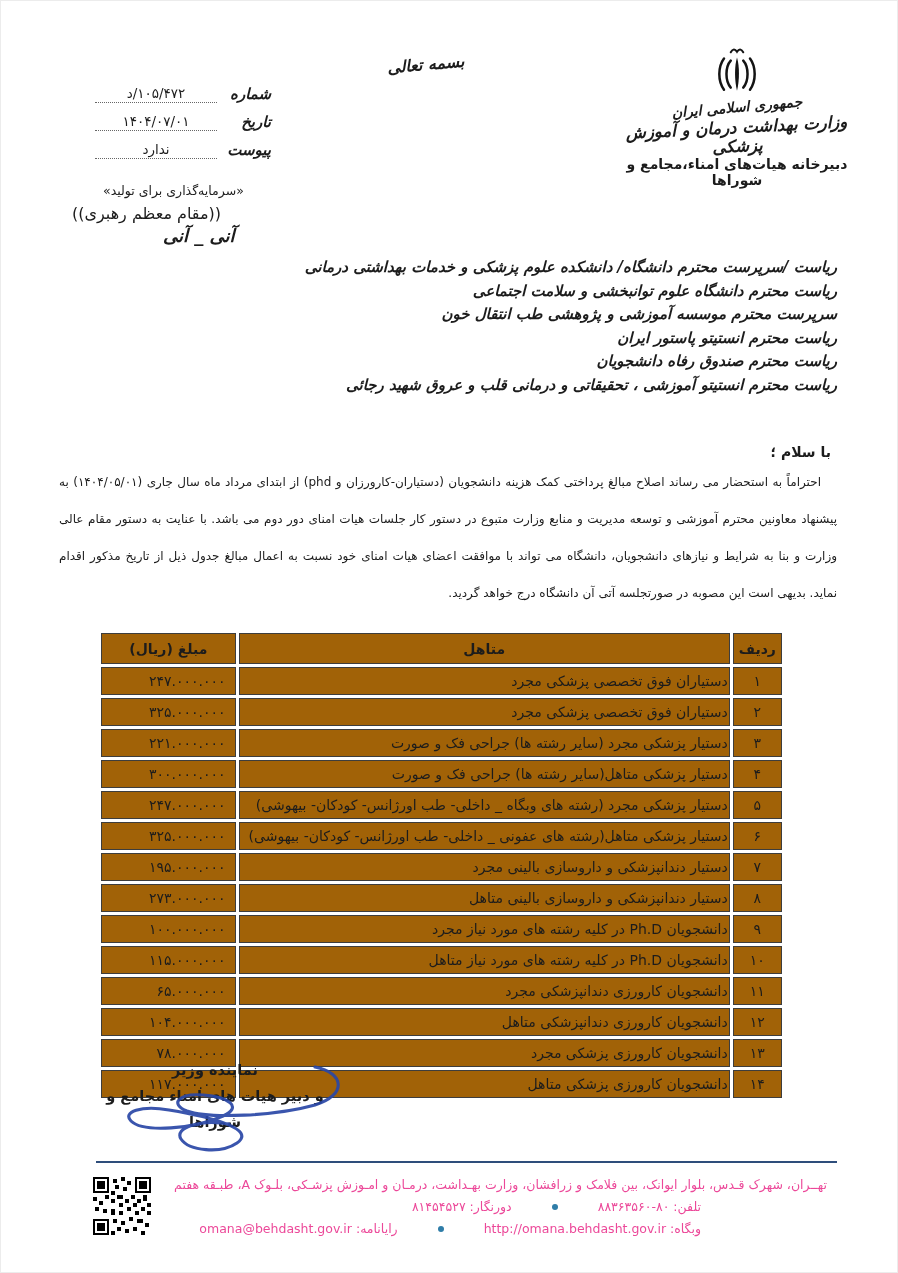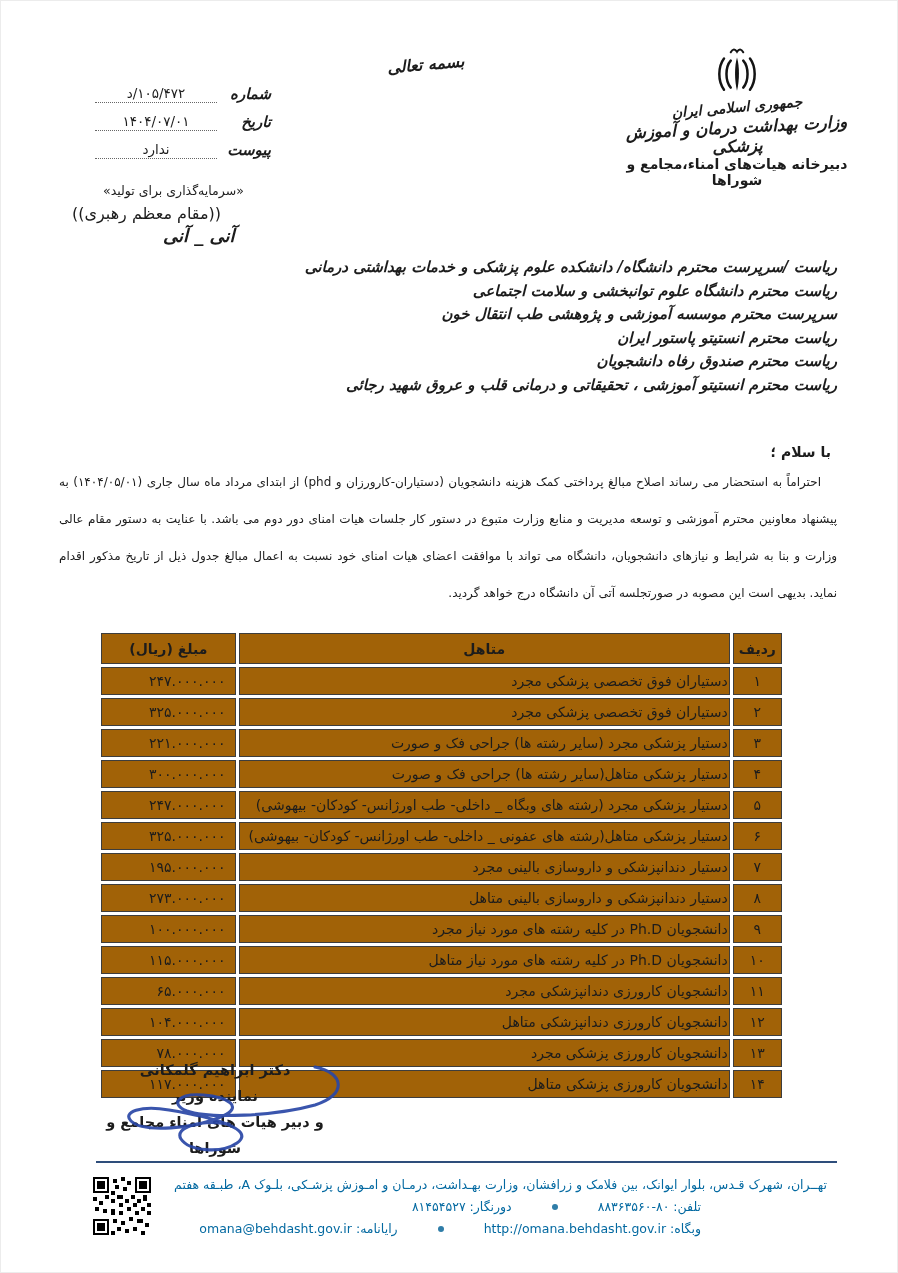--- a/index.html
+++ b/index.html
@@ -48,21 +48,21 @@
   td.cell-amount{text-align:right;padding-right:9px;}
 
   
   .sig-block{position:absolute;top:1056px;left:90px;width:248px;text-align:center;font-weight:bold;
              font-size:14.5px;line-height:26px;}
   .sig-svg{position:absolute;top:1052px;left:76px;pointer-events:none;}
 
   
   .footer-rule{position:absolute;top:1160px;left:95px;width:741px;height:2px;background:#2e4d7b;}
   .qr{position:absolute;top:1176px;left:92px;}
-  .footer{position:absolute;top:1173px;right:70px;width:692px;font-size:12.5px;line-height:22px;color:#0369a1;}
+  .footer{position:absolute;top:1173px;right:70px;width:692px;font-size:12.5px;line-height:22px;color:#ec4899;}
   .footer-address{text-align:right;white-space:nowrap;}
   .footer-line{display:flex;align-items:center;gap:40px;padding-right:126px;}
   .dot{width:6px;height:6px;border-radius:50%;background:#2f7da8;flex:0 0 auto;}
 </style>
 </head>
 <body>
 
 <div class="page">
 
   <div class="besmele">بسمه تعالی</div>
@@ -197,21 +197,20 @@
       </tr>
         <tr>
         <td class="cell-rowno">۱۴</td>
         <td class="cell-subject">دانشجویان کارورزی پزشکی متاهل</td>
         <td class="cell-amount">۱۱۷.۰۰۰.۰۰۰</td>
       </tr>
       </tbody>
   </table>
 
   <div class="sig-block">
-    <div>دکتر ابراهیم گلمکانی</div>
     <div>نماینده وزیر</div>
     <div>و دبیر هیات های امناء مجامع و شوراها</div>
   </div>
   <svg class="sig-svg" width="300" height="110" viewBox="0 0 300 110">
     <path d="M238 14 C268 20 270 42 238 52 C198 63 132 66 110 58 C92 51 102 40 126 42 C152 44 166 54 146 63 C118 76 66 80 54 68 C45 59 64 52 92 57 C134 64 180 76 160 90 C144 101 112 98 104 86 C97 75 122 66 152 71" stroke="#2946a6" stroke-width="3.1" fill="none" stroke-linecap="round" opacity="0.92"></path>
   </svg>
 
   <div class="footer-rule"></div>
 
   <svg class="qr" width="58" height="58" viewBox="0 0 29 29" shape-rendering="crispEdges">

